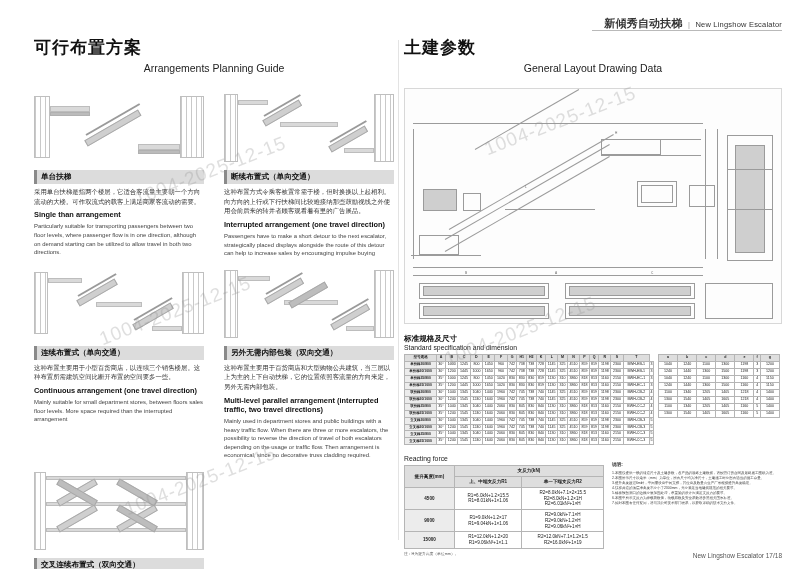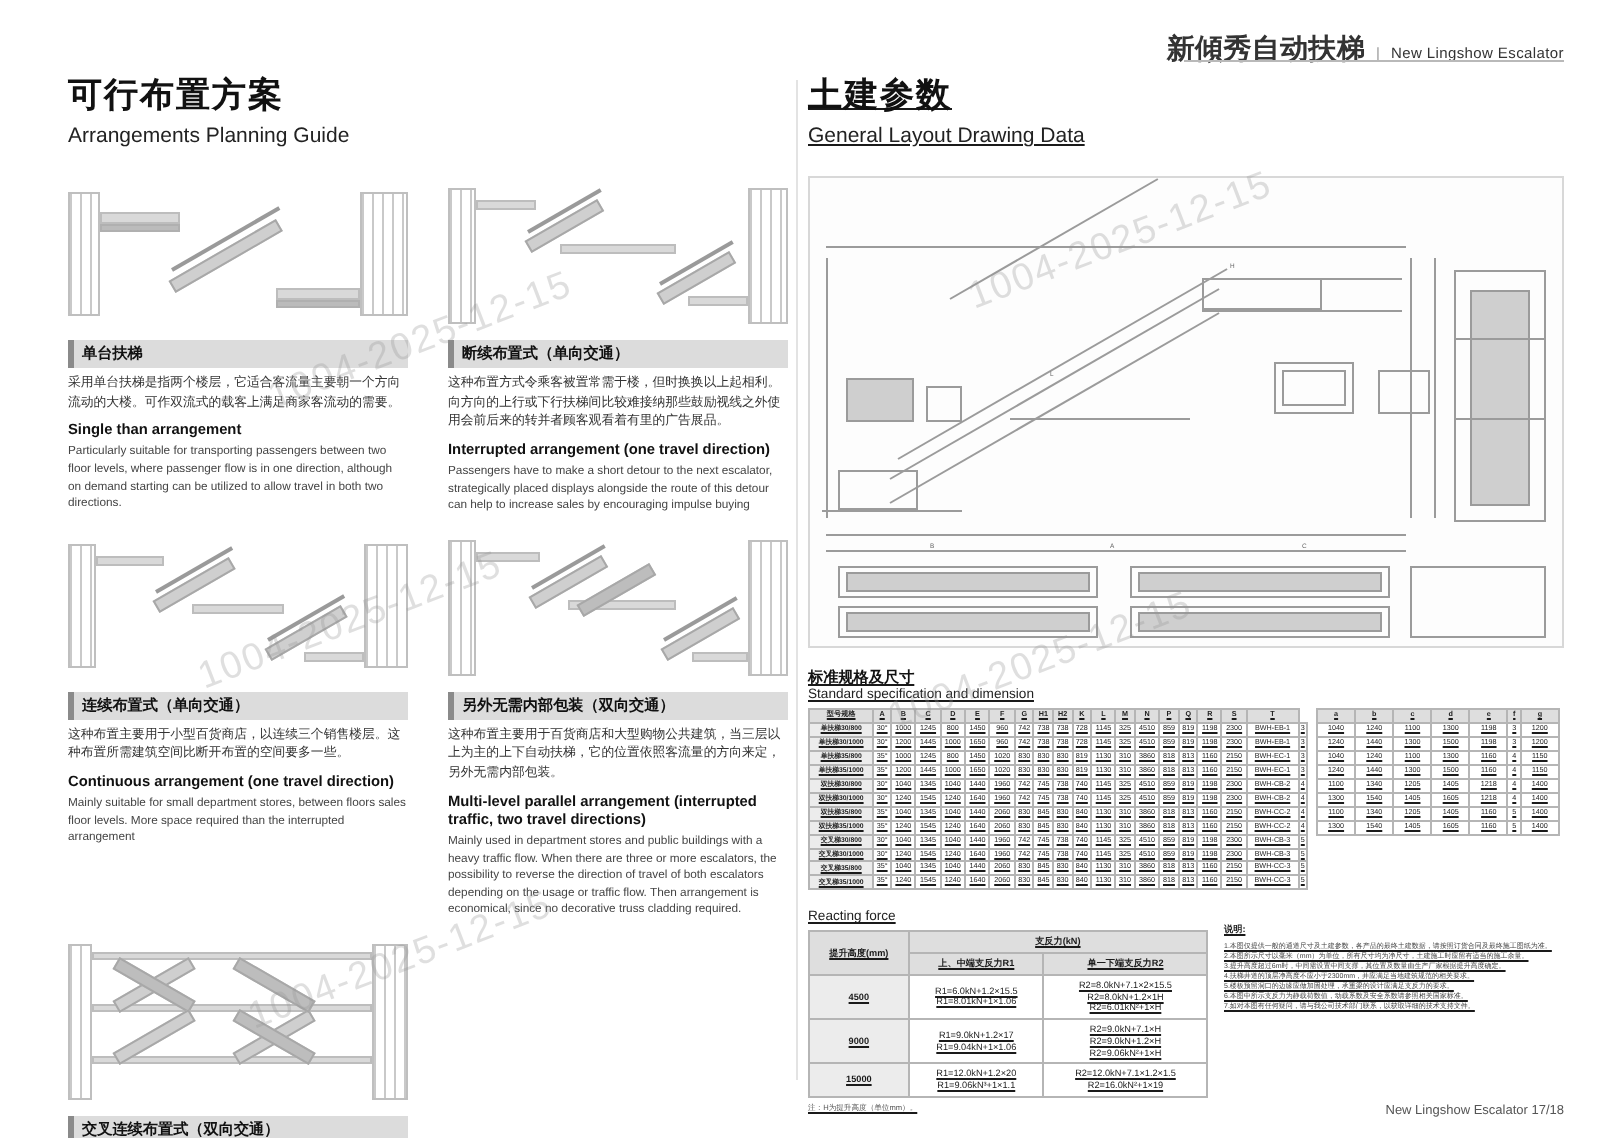--- a/index.html
+++ b/index.html
@@ -14,34 +14,34 @@
   }
   .page { position: relative; width: 800px; height: 569px; }
 
   
   .hdr {
     position: absolute; top: 16px; right: 18px;
     text-align: right;
     font-size: 7.5px; color: #333;
     letter-spacing: .2px;
   }
-  .hdr .cn { font-weight: bold; font-size: 14px; }
+  .hdr .cn { font-weight: bold; font-size: 11px; }
   .hdr .sep { color: #999; margin: 0 3px; }
   .hdr-rule {
     position: absolute; top: 30px; right: 18px; width: 190px;
     height: 1px; background: #b9b9b9;
   }
 
   
   .col-left { position: absolute; left: 34px; top: 36px; width: 360px; }
-  .col-right { position: absolute; left: 404px; top: 36px; width: 378px; text-decoration: underline; }
+  .col-right { position: absolute; left: 404px; top: 36px; width: 378px; }
   .vdiv { position: absolute; left: 398px; top: 40px; width: 1px; height: 500px; background: #e3e3e3; }
 
   h1.title-cn { font-size: 17px; margin: 0; font-weight: bold; letter-spacing: 1px; color: #111; }
-  .title-en { font-size: 10.5px; margin: 3px 0 0 0; color: #222; }
+  .title-en { font-size: 10.5px; margin: 3px 0 0 0; color: #222; text-align: center; }
 
   
   .blocks { margin-top: 18px; display: grid; grid-template-columns: 170px 170px; column-gap: 20px; row-gap: 10px; }
   .blk { }
   .fig {
     width: 170px; height: 74px; background: #ffffff; position: relative; overflow: hidden;
   }
   .blk.wide .fig { width: 170px; height: 82px; }
   .cap-bar {
     margin-top: 4px;

